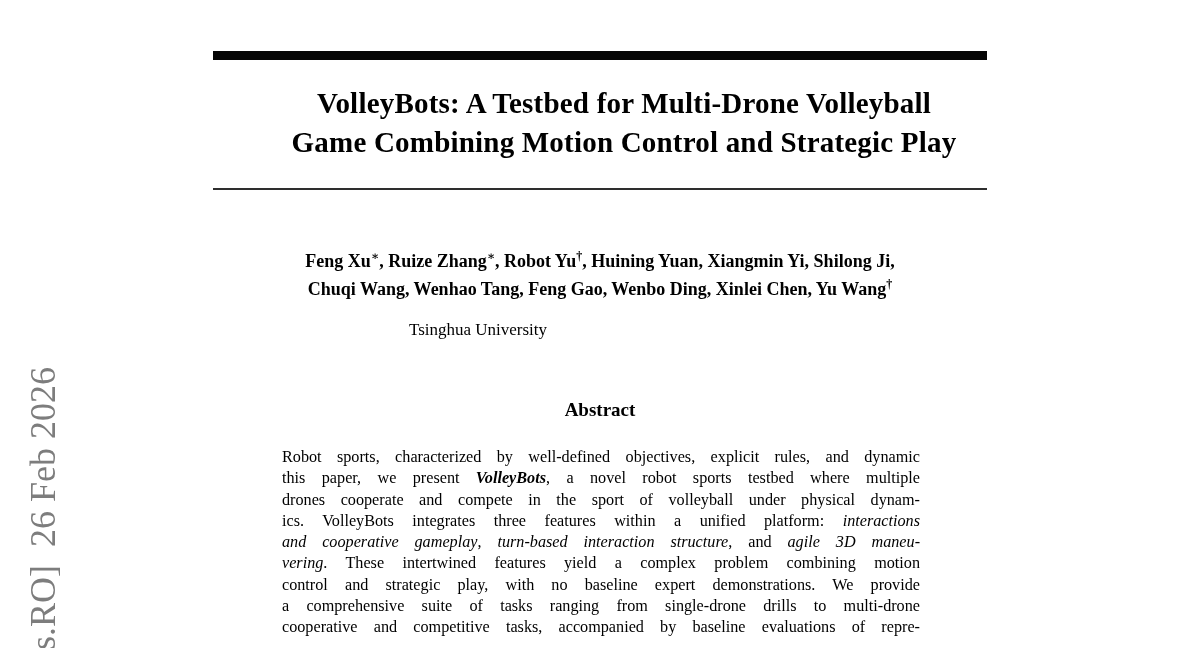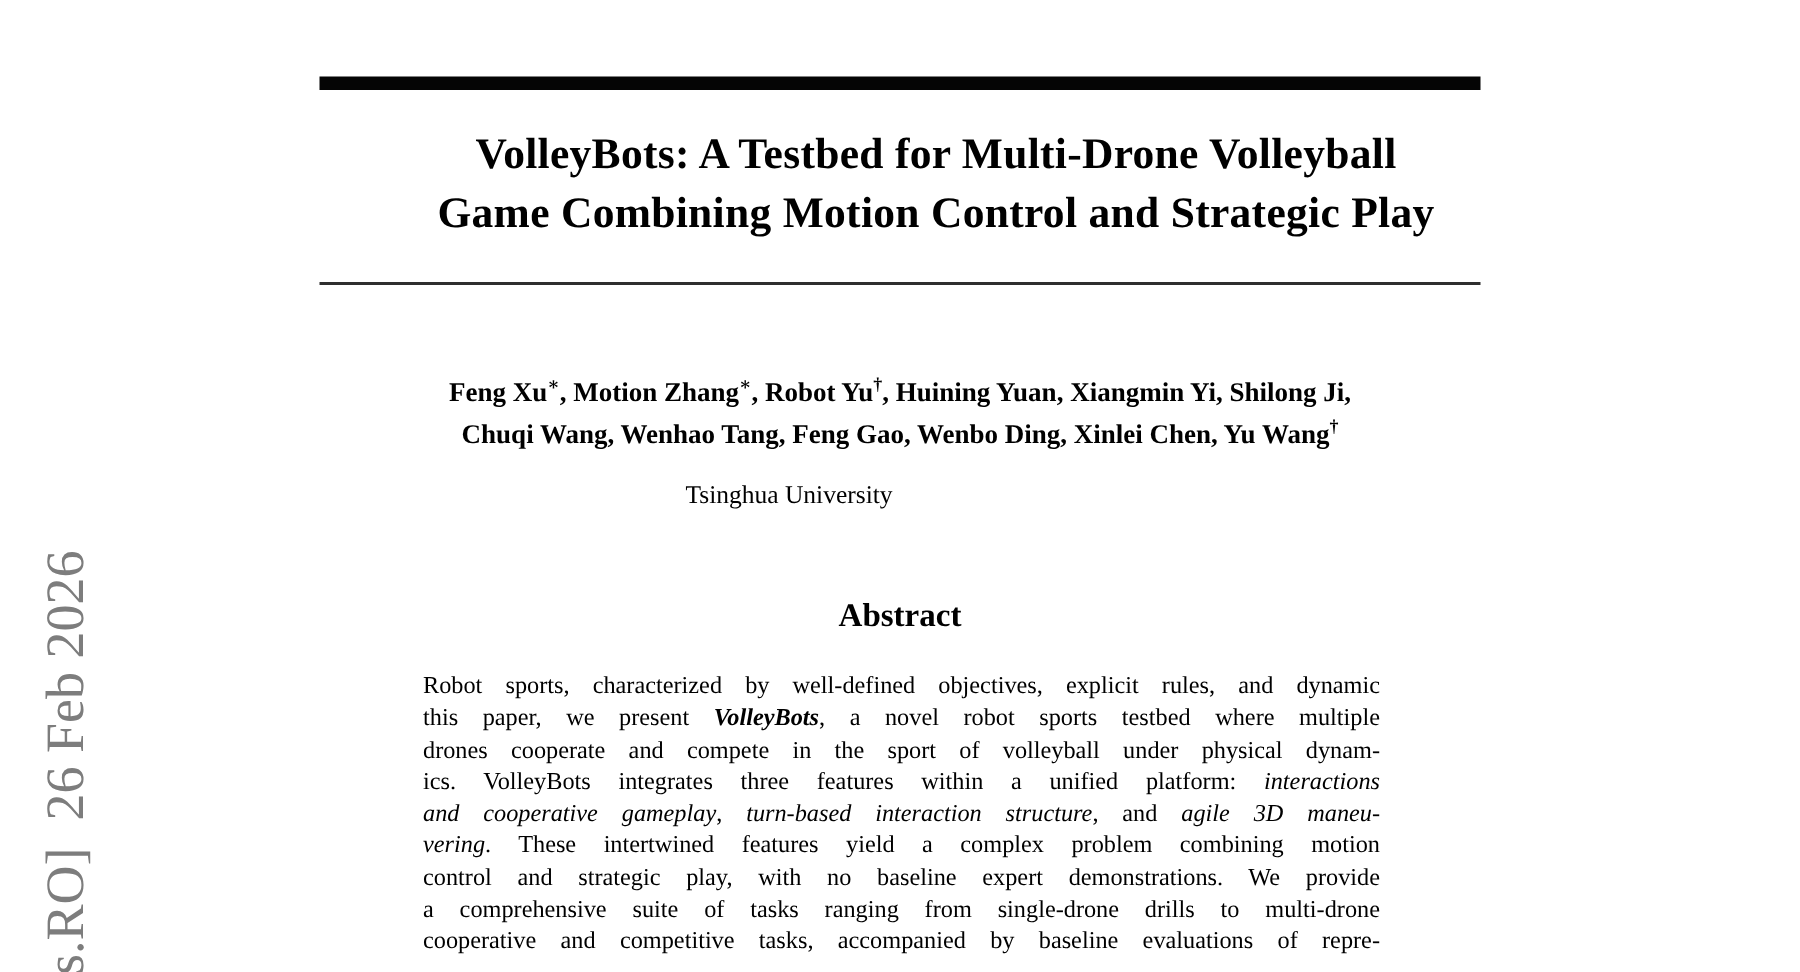--- a/index.html
+++ b/index.html
@@ -32,26 +32,26 @@
     position: absolute; left: 0; top: 247px; width: 1200px;
     text-align: center; font-weight: bold;
     font-size: 18px; line-height: 28px;
   }
   .authors-block sup {
     font-size: 12px; line-height: 0;
   }
 
   .affiliation {
     position: absolute; left: 0; top: 320px; width: 956px;
-    text-align: center; font-size: 17px; line-height: 20px; margin-left: 48px;
+    text-align: center; font-size: 17px; line-height: 20px;
   }
 
   .abs-heading {
     position: absolute; left: 0; top: 399px; width: 1200px;
-    text-align: center; font-weight: bold; font-size: 22px; line-height: 22px;
+    text-align: center; font-weight: bold; font-size: 19px; line-height: 22px;
   }
 
   .abstract {
     position: absolute; left: 282px; top: 447px; width: 638px;
     font-size: 16.2px; line-height: 21.3px;
   }
   .aline {
     height: 21.3px; overflow: hidden;
     text-align: justify; text-align-last: justify;
   }
@@ -74,21 +74,21 @@
   <div class="rule-thick"></div>
 
   <div class="title-block">
     <div>VolleyBots: A Testbed for Multi-Drone Volleyball</div>
     <div>Game Combining Motion Control and Strategic Play</div>
   </div>
 
   <div class="rule-thin"></div>
 
   <div class="authors-block">
-    <div><span>Feng Xu</span><sup>∗</sup><span>, Motion Zhang</span><sup>∗</sup><span>, Robot Yu</span><sup>†</sup><span>, Huining Yuan, Xiangmin Yi, Shilong Ji,</span></div>
+    <div><span>Feng Xu</span><sup>∗</sup><span>, Ruize Zhang</span><sup>∗</sup><span>, Robot Yu</span><sup>†</sup><span>, Huining Yuan, Xiangmin Yi, Shilong Ji,</span></div>
     <div><span>Chuqi Wang, Wenhao Tang, Feng Gao, Wenbo Ding, Xinlei Chen, Yu Wang</span><sup>†</sup></div>
   </div>
 
   <div class="affiliation">Tsinghua University</div>
 
   <div class="abs-heading">Abstract</div>
 
   <div class="abstract">
     <div class="aline">Robot sports, characterized by well-defined objectives, explicit rules, and dynamic</div>
     <div class="aline"><span>this paper, we present </span><span class="bit">VolleyBots</span><span>, a novel robot sports testbed where multiple</span></div>

